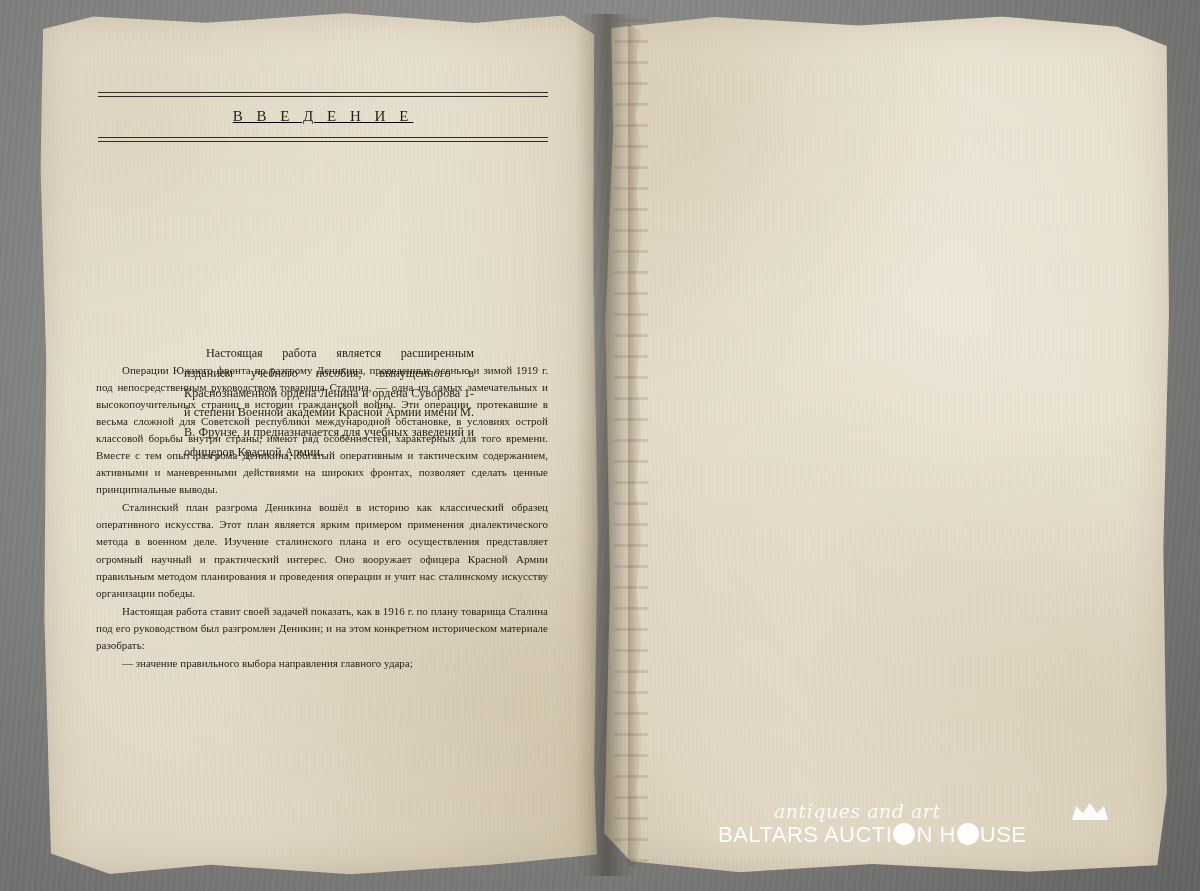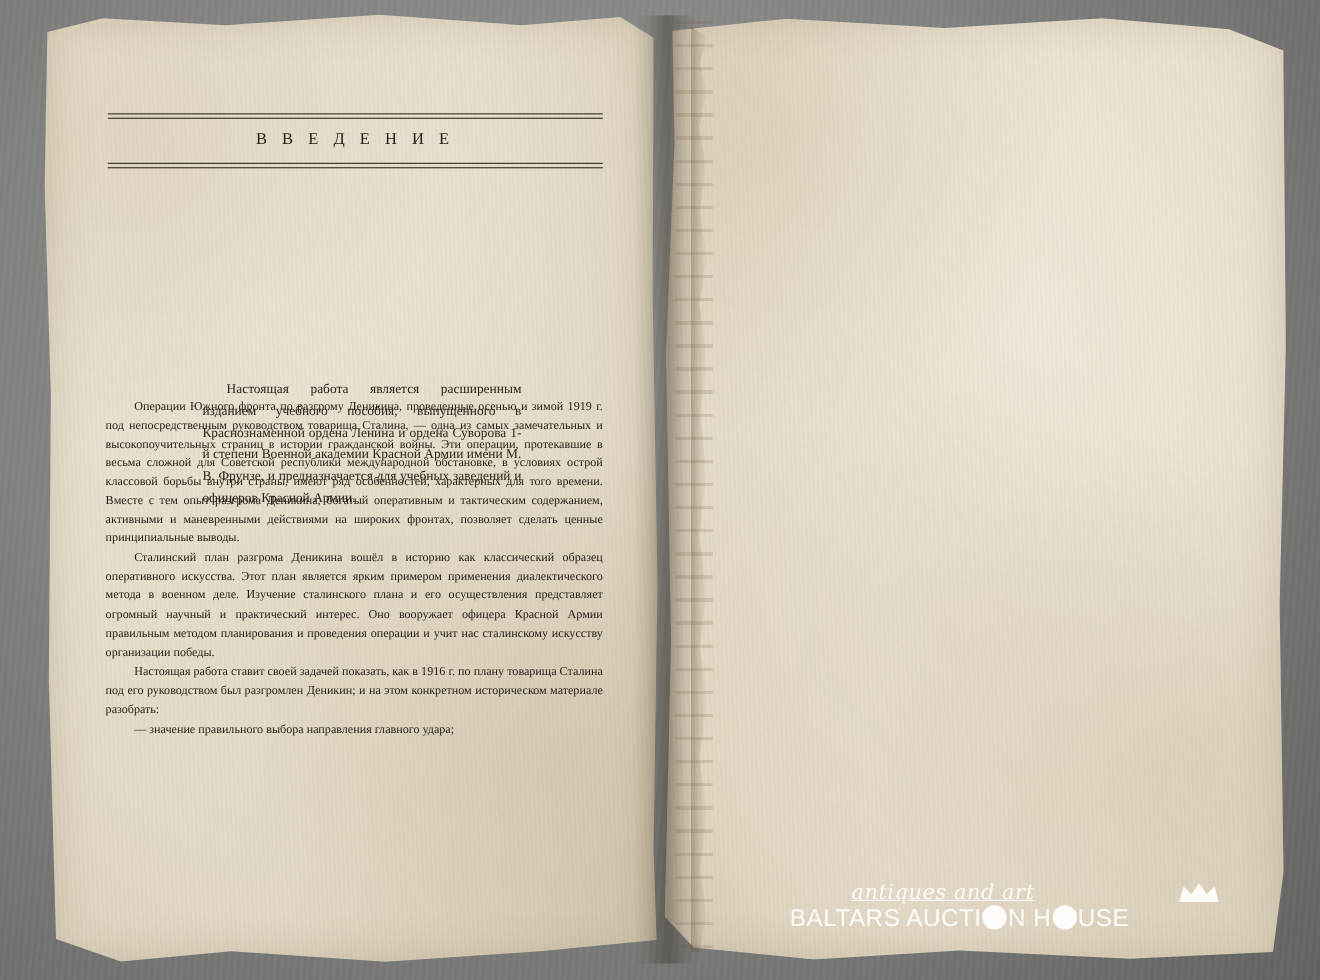--- a/index.html
+++ b/index.html
@@ -145,22 +145,23 @@
     text-align: justify;
     text-justify: inter-word;
   }
   .note p { margin: 4px; }
   .note .first { text-indent: 22px; }
 
   
   .intro-head {
     position: absolute;
     left: 70px;
-    top: 93px;
+    top: 82px;
     width: 450px;
+    text-decoration: underline;
   }
   .rule {
     height: 0;
     border-top: 1.6px solid #332c20;
     margin: 0;
   }
   .rule.thin { border-top-width: 1px; }
   .rule-pair-top { margin-bottom: 3px; }
   .intro-title {
     text-align: center;
@@ -200,21 +201,20 @@
   }
   .wm-top {
     position: absolute;
     left: 56px;
     top: 0;
     font-family: "DejaVu Serif", serif;
     font-style: italic;
     font-size: 19px;
     color: rgba(255,255,255,0.88);
     letter-spacing: 0.5px;
-    text-decoration: underline;
   }
   .wm-main {
     position: absolute;
     left: 0;
     top: 22px;
     font-family: "Liberation Sans", sans-serif;
     font-weight: normal;
     font-size: 22px;
     letter-spacing: 0.5px;
     color: rgba(255,255,255,0.95);

